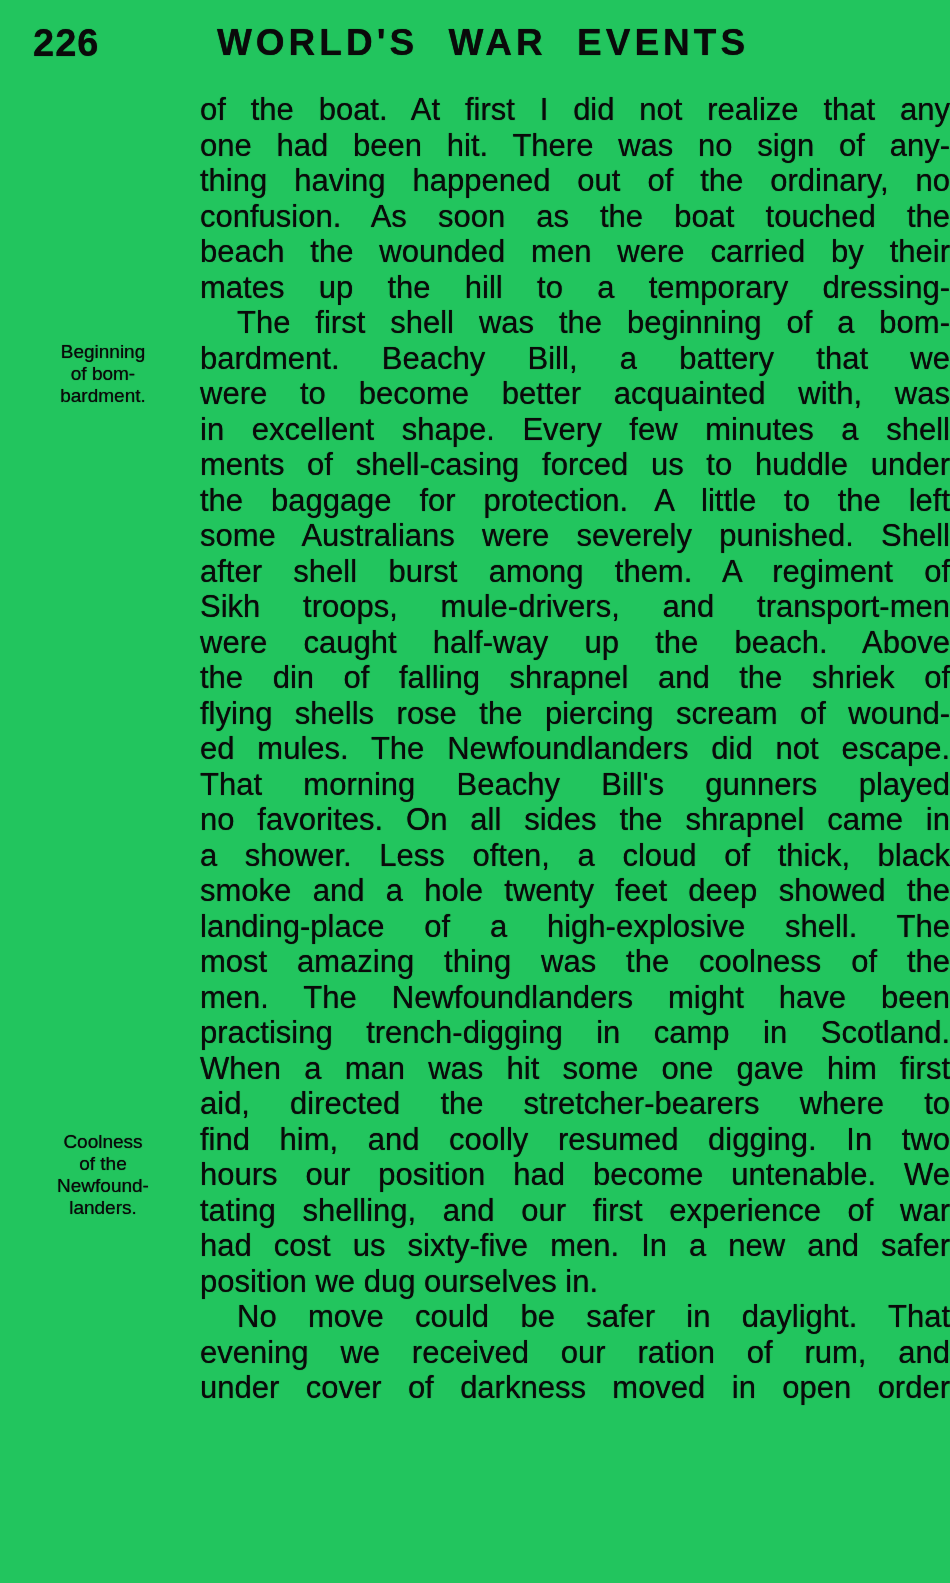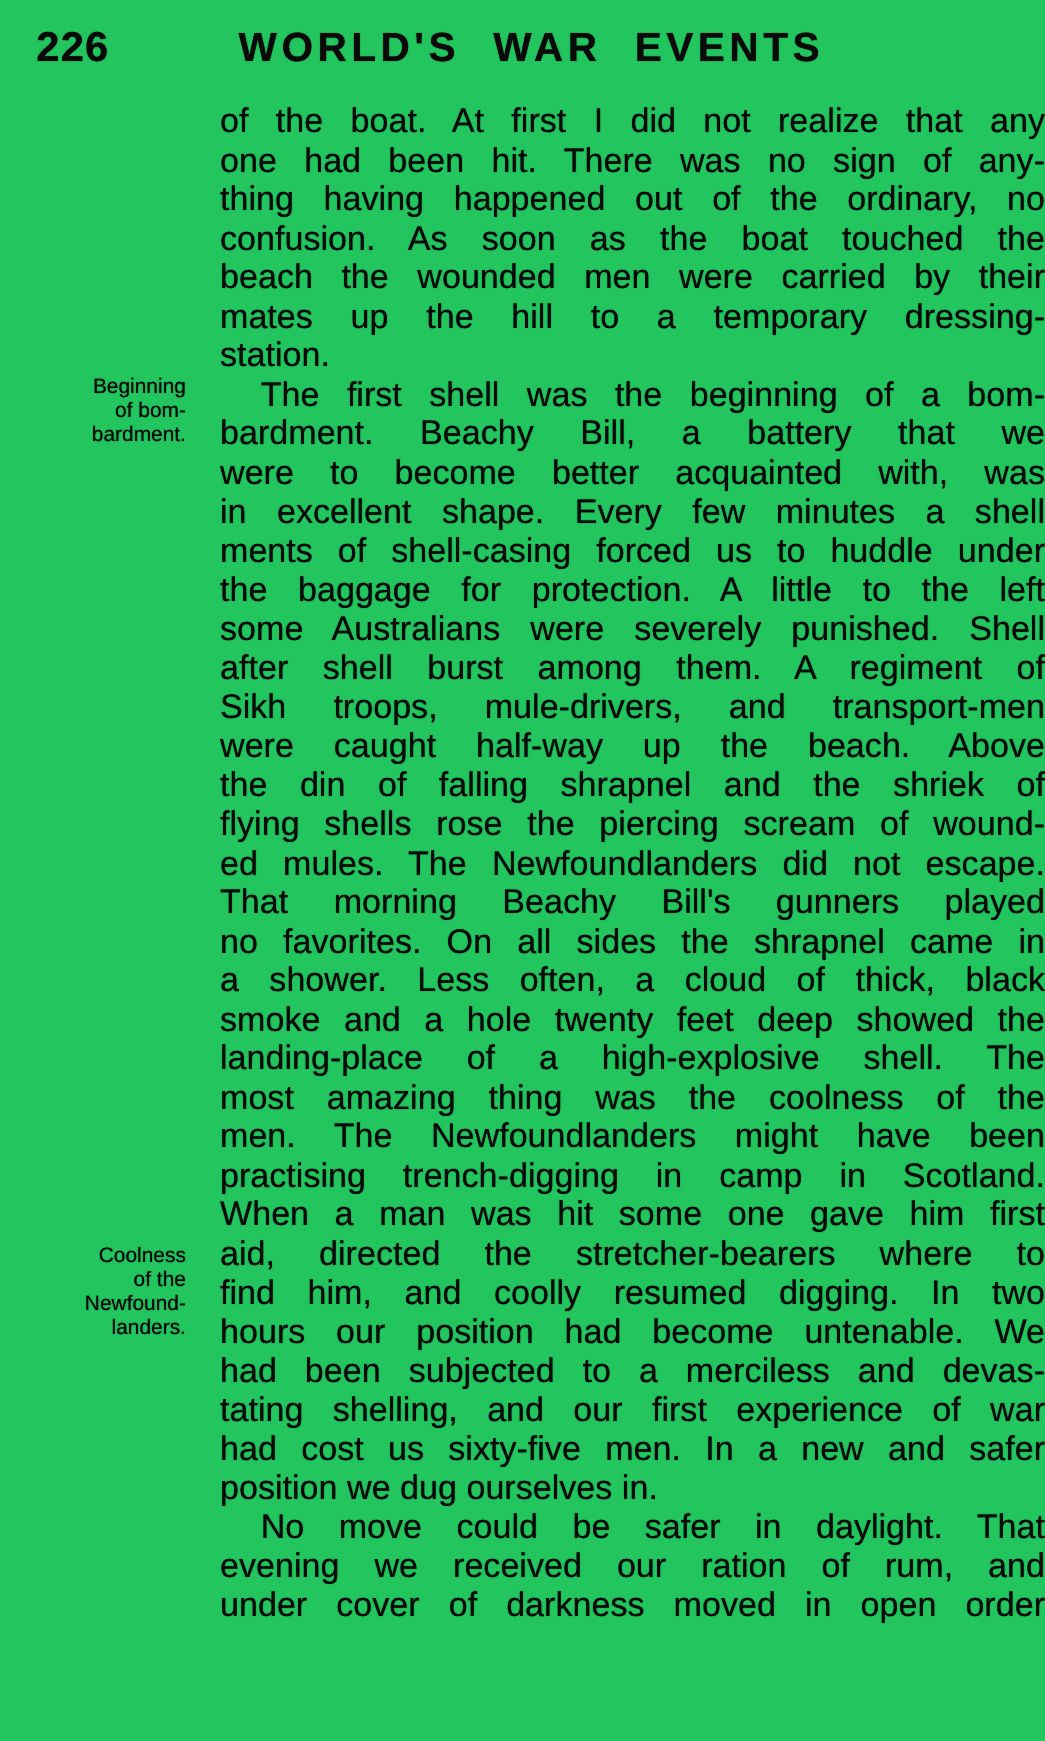--- a/index.html
+++ b/index.html
@@ -57,21 +57,21 @@
     white-space: normal;
   }
   .line.endline { text-align-last: left; }
   .line.indent { text-indent: 37px; }
   .note {
     position: absolute;
     left: 37px;
     width: 132px;
     font-size: 19px;
     line-height: 22px;
-    text-align: right;
+    text-align: center;
   }
   .note-1 { top: 341px; }
   .note-2 { top: 1131px; }
 </style>
 </head>
 <body>
 
 <div class="page">
 
   <header>
@@ -93,21 +93,20 @@
     </aside>
 
   <main class="body-text ink">
       <div class="para">
         <div class="line">of the boat. At first I did not realize that any</div>
         <div class="line">one had been hit. There was no sign of any-</div>
         <div class="line">thing having happened out of the ordinary, no</div>
         <div class="line">confusion. As soon as the boat touched the</div>
         <div class="line">beach the wounded men were carried by their</div>
         <div class="line">mates up the hill to a temporary dressing-</div>
-        <div class="line endline">station.</div>
       </div>
       <div class="para">
         <div class="line indent">The first shell was the beginning of a bom-</div>
         <div class="line">bardment. Beachy Bill, a battery that we</div>
         <div class="line">were to become better acquainted with, was</div>
         <div class="line">in excellent shape. Every few minutes a shell</div>
         <div class="line">ments of shell-casing forced us to huddle under</div>
         <div class="line">the baggage for protection. A little to the left</div>
         <div class="line">some Australians were severely punished. Shell</div>
         <div class="line">after shell burst among them. A regiment of</div>
@@ -121,21 +120,20 @@
         <div class="line">a shower. Less often, a cloud of thick, black</div>
         <div class="line">smoke and a hole twenty feet deep showed the</div>
         <div class="line">landing-place of a high-explosive shell. The</div>
         <div class="line">most amazing thing was the coolness of the</div>
         <div class="line">men. The Newfoundlanders might have been</div>
         <div class="line">practising trench-digging in camp in Scotland.</div>
         <div class="line">When a man was hit some one gave him first</div>
         <div class="line">aid, directed the stretcher-bearers where to</div>
         <div class="line">find him, and coolly resumed digging. In two</div>
         <div class="line">hours our position had become untenable. We</div>
-        <div class="line">had been subjected to a merciless and devas-</div>
         <div class="line">tating shelling, and our first experience of war</div>
         <div class="line">had cost us sixty-five men. In a new and safer</div>
         <div class="line endline">position we dug ourselves in.</div>
       </div>
       <div class="para">
         <div class="line indent">No move could be safer in daylight. That</div>
         <div class="line">evening we received our ration of rum, and</div>
         <div class="line">under cover of darkness moved in open order</div>
       </div>
     </main>

